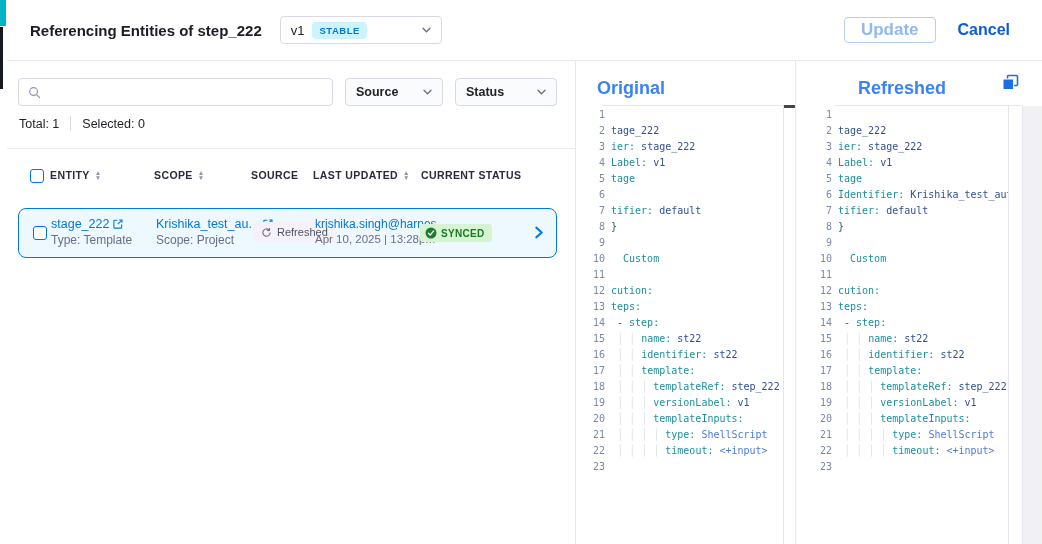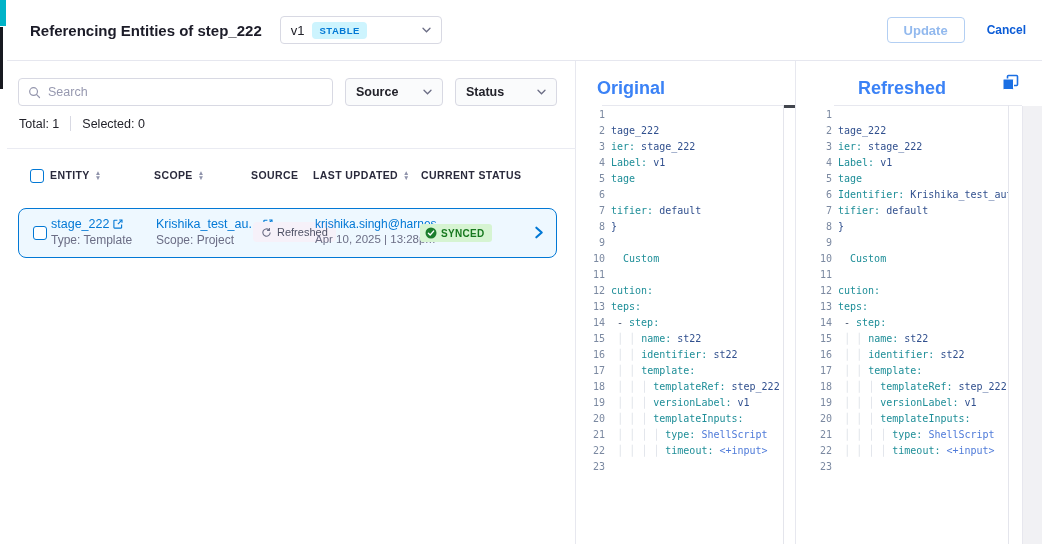--- a/index.html
+++ b/index.html
@@ -5,32 +5,32 @@
   * { margin:0; padding:0; box-sizing:border-box; }
   html,body { width:1042px; height:544px; }
   body { position:relative; background:#fff; overflow:hidden;
          font-family:"Liberation Sans", sans-serif; color:#22222a; }
 
   .edge-teal { position:absolute; left:0; top:0; width:6px; height:26px; background:#00b3c8; }
   .edge-dark { position:absolute; left:0; top:27px; width:3px; height:62px; background:#171920; }
 
   
   .modal-header { position:absolute; left:7px; top:0; width:1035px; height:61px;
-    border-bottom:1px solid #e6e7ef; display:flex; align-items:center; padding:0 16px 0 23px; background:#fff; }
+    border-bottom:1px solid #e6e7ef; display:flex; align-items:center; padding:0 32px 0 23px; background:#fff; }
   .title { font-size:15px; font-weight:bold; color:#1c1c28; }
   .version-select { margin-left:18px; width:162px; height:28px; border:1px solid #d8d9e3; border-radius:4px;
     display:flex; align-items:center; gap:8px; padding:0 10px; background:#fff; cursor:pointer; }
   .version-value { font-size:13px; color:#22222a; }
   .stable-badge { background:#cdf4fe; color:#0278d5; font-size:9.5px; font-weight:bold;
     letter-spacing:.5px; padding:3px 7px; border-radius:4px; }
   .chev { margin-left:auto; display:flex; }
   .update-btn { margin-left:auto; height:26px; padding:0 16px; background:#fff; border:1px solid #b3cff3;
-    color:#92b9ee; font-size:13px; font-weight:bold; border-radius:4px; cursor:default; }
+    color:#92b9ee; font-size:17px; font-weight:bold; border-radius:4px; cursor:default; }
   .cancel-btn { margin-left:22px; background:none; border:none; color:#0b5cd7;
-    font-size:12px; font-weight:bold; cursor:pointer; font-family:inherit; }
+    font-size:16px; font-weight:bold; cursor:pointer; font-family:inherit; }
 
   
   .left-pane { position:absolute; left:7px; top:61px; width:569px; height:483px;
     border-right:1px solid #e7e8ef; background:#fff; }
   .search-box { position:absolute; left:11px; top:17px; width:315px; height:28px;
     border:1px solid #d8d9e3; border-radius:4px; display:flex; align-items:center; padding:0 9px; gap:7px; }
   .search-box input { border:none; outline:none; flex:1; font-size:12.5px; color:#22222a; font-family:inherit; }
   .search-box input::placeholder { color:#9799b0; }
   .filter-dd { position:absolute; top:17px; height:28px; border:1px solid #d8d9e3; border-radius:4px;
     background:#fafbfc; display:flex; align-items:center; padding:0 10px; font-size:12.5px; cursor:pointer; }
@@ -116,21 +116,20 @@
 
 <div class="left-pane">
 
   <div class="search-box">
     <span style="display:flex;">
       <svg width="13" height="13" viewBox="0 0 14 14">
           <circle cx="6" cy="6" r="4.2" fill="none" stroke="#9496ad" stroke-width="1.3"></circle>
           <line x1="9.3" y1="9.3" x2="12.4" y2="12.4" stroke="#9496ad" stroke-width="1.3" stroke-linecap="round"></line>
         </svg>
     </span>
-    <input type="text" value="" placeholder="Search" style="">
   </div>
 
   <div class="filter-dd dd-source">
     <span class="lbl">Source</span>
     <span class="chev">
       <svg width="9" height="6" viewBox="0 0 9 6">
           <path d="M1 1.2 L4.5 4.8 L8 1.2" fill="none" stroke="#6b6d85" stroke-width="1.3" stroke-linecap="round"></path>
         </svg>
     </span>
   </div>

